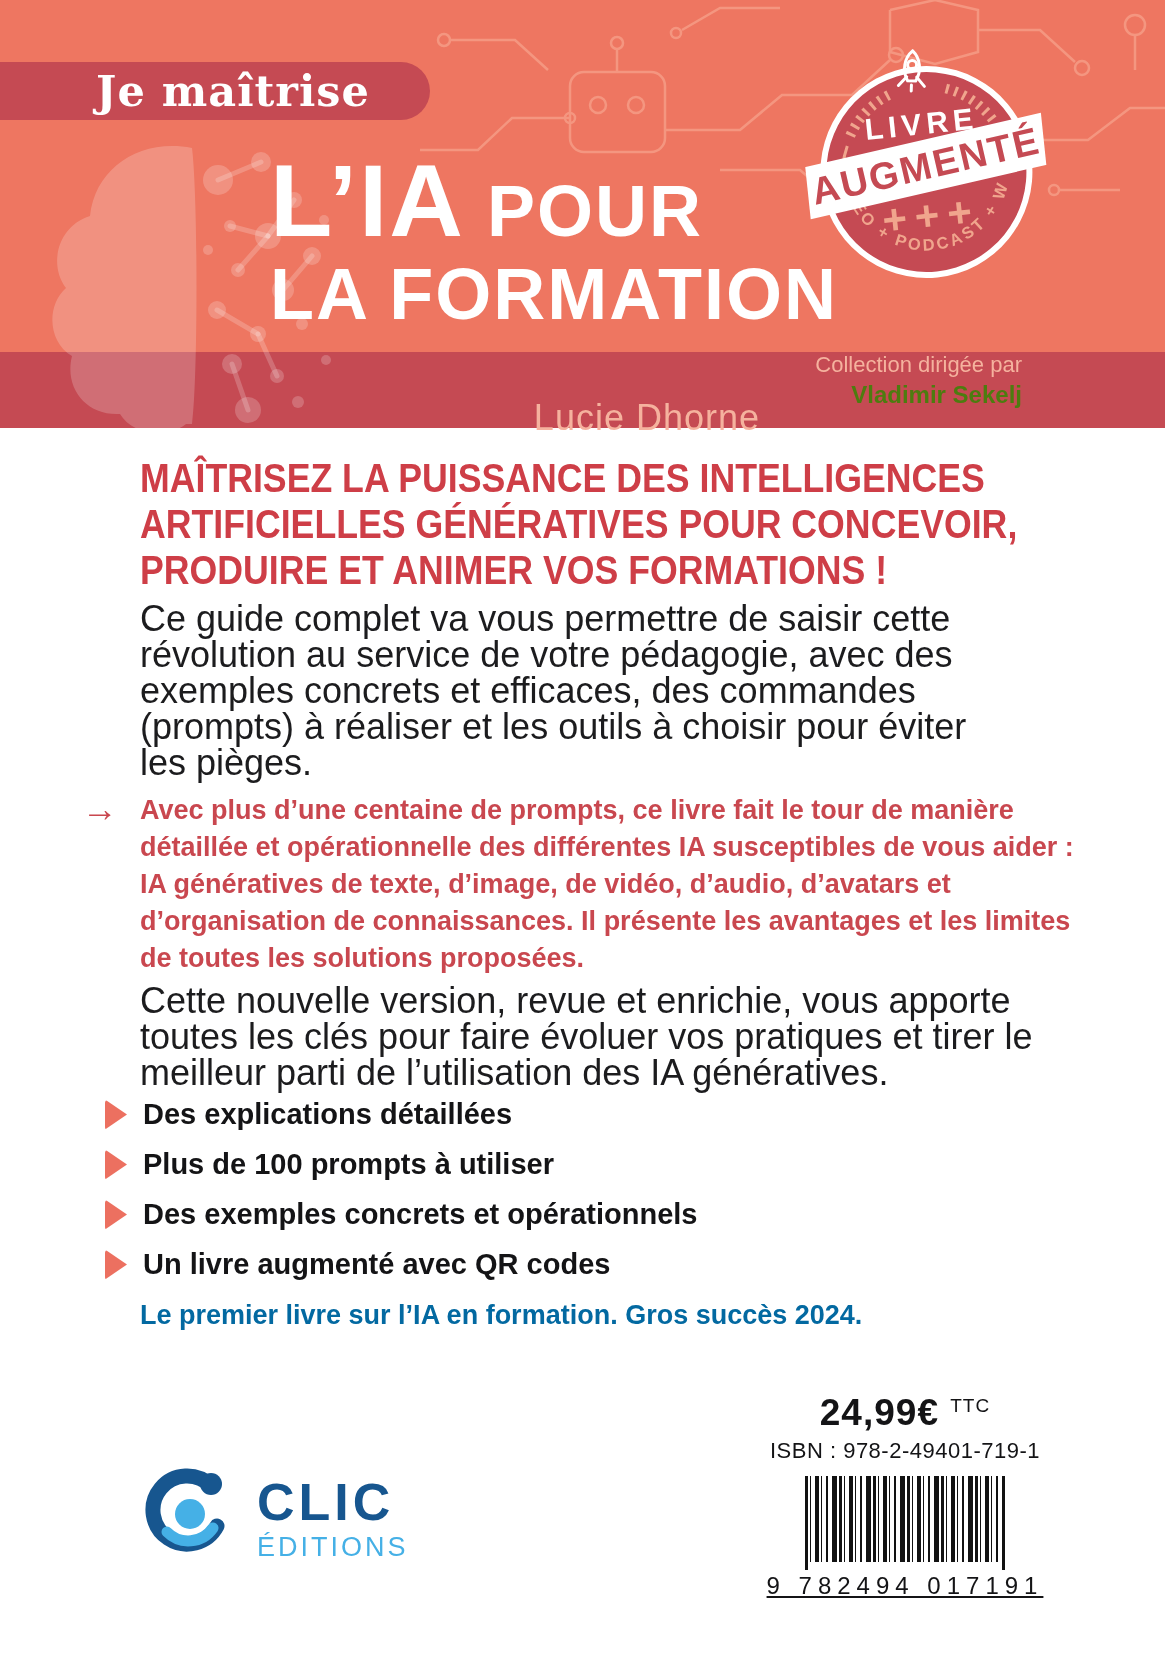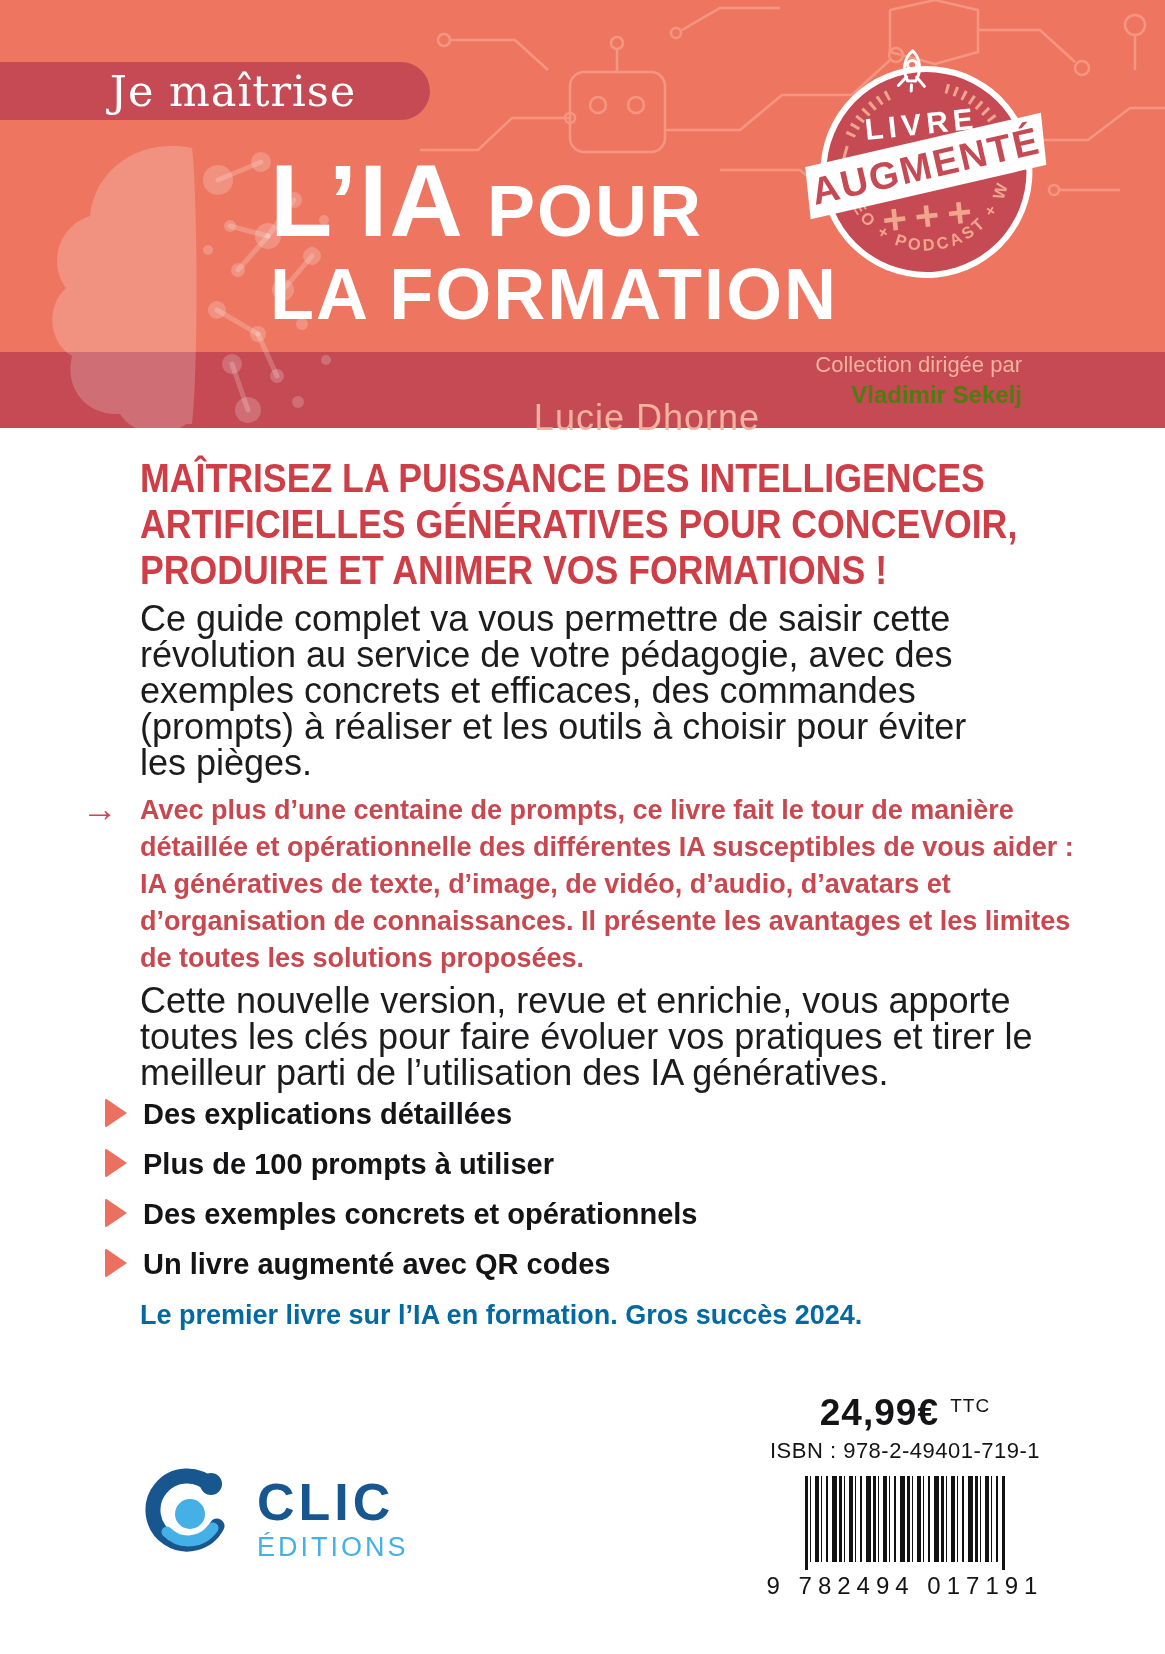--- a/index.html
+++ b/index.html
@@ -7,21 +7,21 @@
         font-family:"Liberation Sans",sans-serif;}
 
   
   .header{position:absolute;left:0;top:0;width:1165px;height:352px;background:#EE7661;}
   .band{position:absolute;left:0;top:352px;width:1165px;height:76px;background:#C54A53;}
 
   .circuit{position:absolute;left:420px;top:0;width:745px;height:240px;pointer-events:none;}
 
   .series-pill{position:absolute;left:0;top:62px;width:430px;height:58px;background:#C54A53;
                border-radius:0 29px 29px 0;display:flex;align-items:center;justify-content:center;}
-  .series-pill span{font-family:"DejaVu Serif","Liberation Serif",serif;font-weight:normal;
+  .series-pill span{font-family:"DejaVu Serif","Liberation Serif",serif;font-weight:bold;
                     color:#ffffff;font-size:43px;letter-spacing:1px;padding-left:36px;}
 
   .title{position:absolute;left:270px;top:150px;color:#ffffff;line-height:1;}
   .title .l1{white-space:nowrap;}
   .title .big{font-size:102px;font-weight:bold;letter-spacing:2px;}
   .title .small{font-size:72px;font-weight:bold;letter-spacing:2px;}
   .title .l2{font-size:72px;font-weight:bold;letter-spacing:2px;margin-top:6px;white-space:nowrap;}
 
   .brain{position:absolute;left:40px;top:138px;width:330px;height:300px;pointer-events:none;}
 
@@ -41,41 +41,41 @@
                 transform:scaleX(0.87);transform-origin:0 50%;white-space:nowrap;}
 
   .para{position:absolute;color:#1C1C1E;font-size:36px;line-height:36px;}
   .p1{left:140px;top:601px;width:880px;}
   .highlight{position:absolute;left:82px;top:792px;width:1000px;color:#C9474F;}
   .highlight .arrow{position:absolute;left:0;top:-4px;font-size:36px;font-weight:bold;}
   .highlight .htext{margin-left:58px;width:945px;font-size:27px;line-height:37px;font-weight:bold;}
   .p2{left:140px;top:983px;width:950px;}
 
   .bullets{position:absolute;left:105px;top:1098px;}
-  .bullet{display:flex;margin-bottom:17px;height:33px;}
+  .bullet{display:flex;align-items:center;margin-bottom:17px;height:33px;}
   .tri{width:22px;height:30px;background:#EC7060;margin-right:16px;
        clip-path:polygon(0 0,100% 50%,0 100%);border-radius:3px;flex:0 0 22px;}
   .bullet span{color:#141416;font-size:29px;font-weight:bold;}
 
   .tagline{position:absolute;left:140px;top:1300px;color:#0369a1;font-size:27px;font-weight:bold;}
 
   
   .pricebox{position:absolute;left:740px;top:1392px;width:330px;text-align:center;color:#141416;}
   .price{font-size:37px;font-weight:bold;letter-spacing:1px;}
   .price sup{font-size:19px;font-weight:normal;letter-spacing:1px;}
   .isbn{font-size:22px;margin-top:4px;letter-spacing:0.5px;}
   .barcode{margin:12px auto 0;width:200px;height:86px;position:relative;
      background:repeating-linear-gradient(90deg,
        #121212 0 3px,#ffffff 3px 5px,#121212 5px 6px,#ffffff 6px 10px,
        #121212 10px 14px,#ffffff 14px 16px,#121212 16px 17px,#ffffff 17px 21px,
        #121212 21px 23px,#ffffff 23px 27px,#121212 27px 32px,#ffffff 32px 34px);}
   .barcode:before,.barcode:after{content:"";position:absolute;top:0;width:3px;height:94px;background:#121212;}
   .barcode:before{left:0;}
   .barcode:after{right:0;}
-  .bc-digits{font-size:24px;letter-spacing:6px;margin-top:10px;white-space:nowrap;}
+  .bc-digits{font-size:24px;letter-spacing:6px;margin-top:10px;white-space:nowrap;text-decoration:underline;}
 
   .publisher{position:absolute;left:143px;top:1462px;display:flex;align-items:flex-start;}
   .pub-text{margin-left:22px;margin-top:14px;}
   .pub-name{color:#17568F;font-size:52px;font-weight:bold;letter-spacing:4px;line-height:1;}
   .pub-sub{color:#45B0E6;font-size:27px;letter-spacing:3px;margin-top:6px;line-height:1;}
 </style>
 </head>
 <body>
 
 <div class="page">

